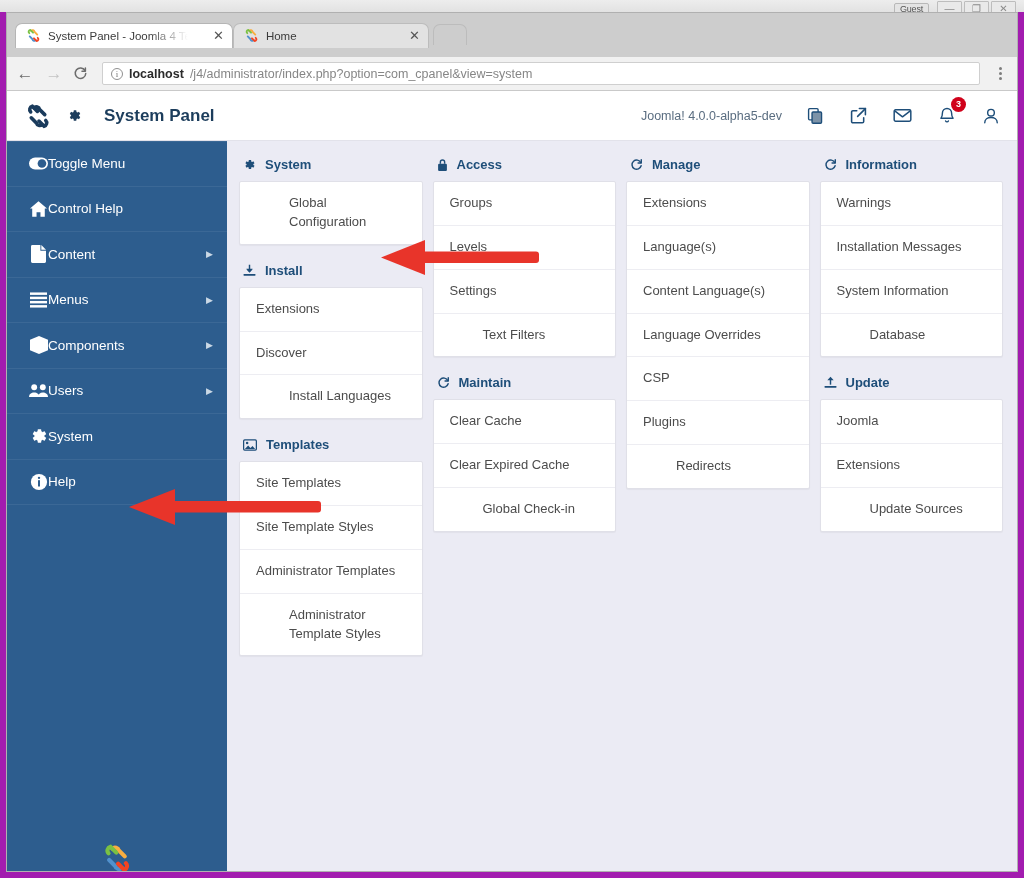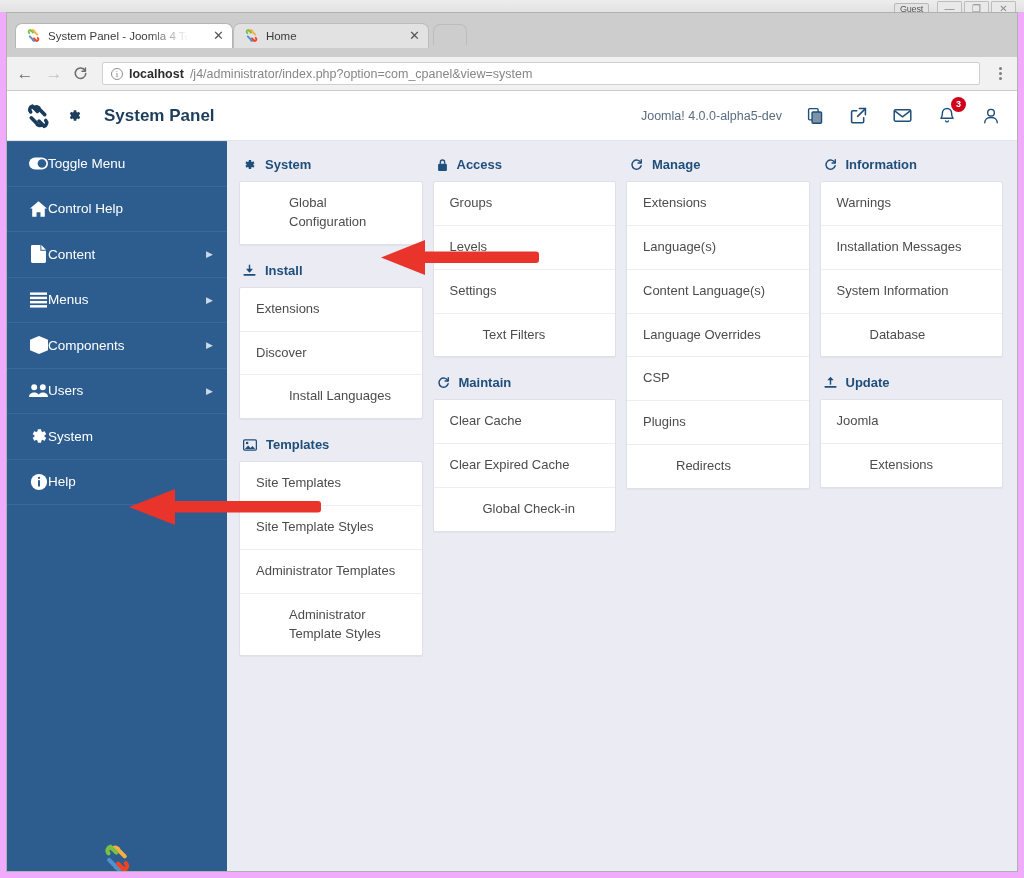--- a/index.html
+++ b/index.html
@@ -7,21 +7,21 @@
     width: 1024px; height: 878px;
     font-family: "Liberation Sans", sans-serif;
     background: #ffffff;
     overflow: hidden;
   }
 
   
   #os-window {
     position: absolute; left: 0; top: 0;
     width: 1024px; height: 878px;
-    background: #f0abfc;
+    background: #a21caf;
     padding: 4px 6px 24px 6px;
   }
   #window-titlebar {
     position: absolute; left: 0; top: 0; width: 1024px; height: 12px;
     background: linear-gradient(#ededed, #e2e2e2);
   }
   #win-controls {
     position: absolute; right: 8px; top: 1px;
     display: flex; align-items: center; gap: 2px;
   }
@@ -530,20 +530,21 @@
                     <path d="M9 1.2l4.4 4.8H4.6z"></path>
                       <rect x="8" y="5.4" width="2" height="6.6"></rect>
                     <rect x="0.6" y="14" width="16.8" height="2.4" rx="1"></rect>
                   </svg>
                 </span>
                 <span>Update</span>
               </div>
               <div class="card">
                 <div class="card-row">Joomla</div>
                 <div class="card-row">Extensions</div>
+                <div class="card-row">Update Sources</div>
               </div>
             </div>
           </div>
 
         </div>
       </div>
 
       <svg class="arrow" style="left:372px; top:144px;" width="165" height="48" viewBox="0 0 165 48">
         <g fill="#e8342a">
           <rect x="42" y="16.5" width="118" height="11.5" rx="3"></rect>

